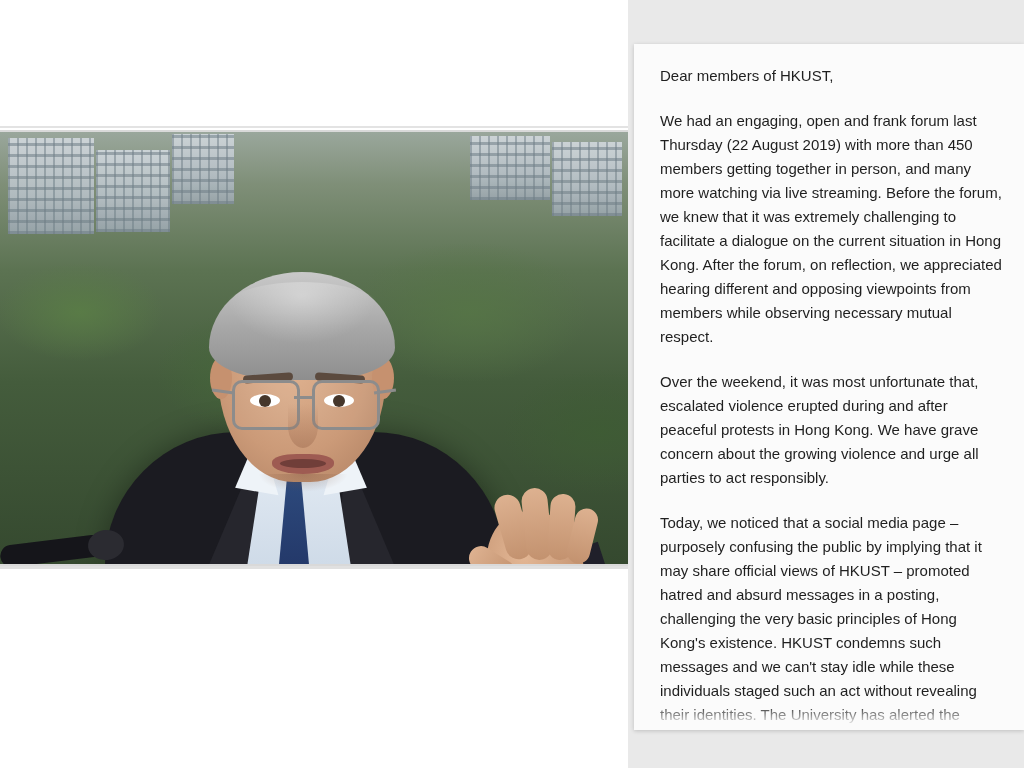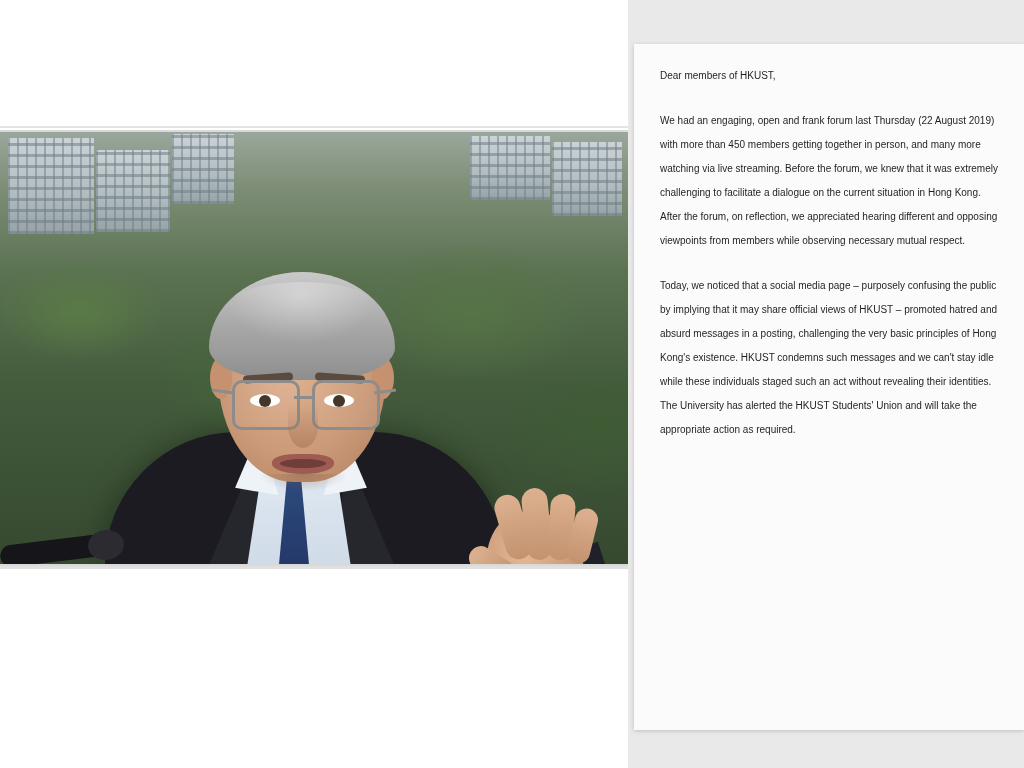--- a/index.html
+++ b/index.html
@@ -322,21 +322,21 @@
     width: 390px;
     height: 686px;
     background: #fbfbfb;
     box-shadow: 0 1px 4px rgba(0,0,0,0.18);
     overflow: hidden;
   }
   .letter-inner {
     padding: 20px 22px 0 26px;
   }
   .letter-p {
-    font-size: 10px;
+    font-size: 15px;
     line-height: 24px;
     color: #1f1f1f;
     margin: 0 0 21px 0;
     font-family: "Liberation Sans", sans-serif;
     text-align: left;
   }
   .letter-p:last-child { margin-bottom: 0; }
   .fade-bottom {
     position: absolute;
     left: 0; bottom: 0;
@@ -423,19 +423,20 @@
     </div>
 
     <div class="photo-divider-bottom"></div>
   </div>
 
   <div class="letter-panel">
     <div class="letter-card">
       <div class="letter-inner">
         <p class="letter-p">Dear members of HKUST,</p>
         <p class="letter-p">We had an engaging, open and frank forum last Thursday (22 August 2019) with more than 450 members getting together in person, and many more watching via live streaming. Before the forum, we knew that it was extremely challenging to facilitate a dialogue on the current situation in Hong Kong. After the forum, on reflection, we appreciated hearing different and opposing viewpoints from members while observing necessary mutual respect.</p>
+        <p class="letter-p">Over the weekend, it was most unfortunate that, escalated violence erupted during and after peaceful protests in Hong Kong. We have grave concern about the growing violence and urge all parties to act responsibly.</p>
         <p class="letter-p">Today, we noticed that a social media page – purposely confusing the public by implying that it may share official views of HKUST – promoted hatred and absurd messages in a posting, challenging the very basic principles of Hong Kong's existence. HKUST condemns such messages and we can't stay idle while these individuals staged such an act without revealing their identities. The University has alerted the HKUST Students' Union and will take the appropriate action as required.</p>
       </div>
       <div class="fade-bottom"></div>
     </div>
   </div>
 
 </div>
 
 </body></html>

